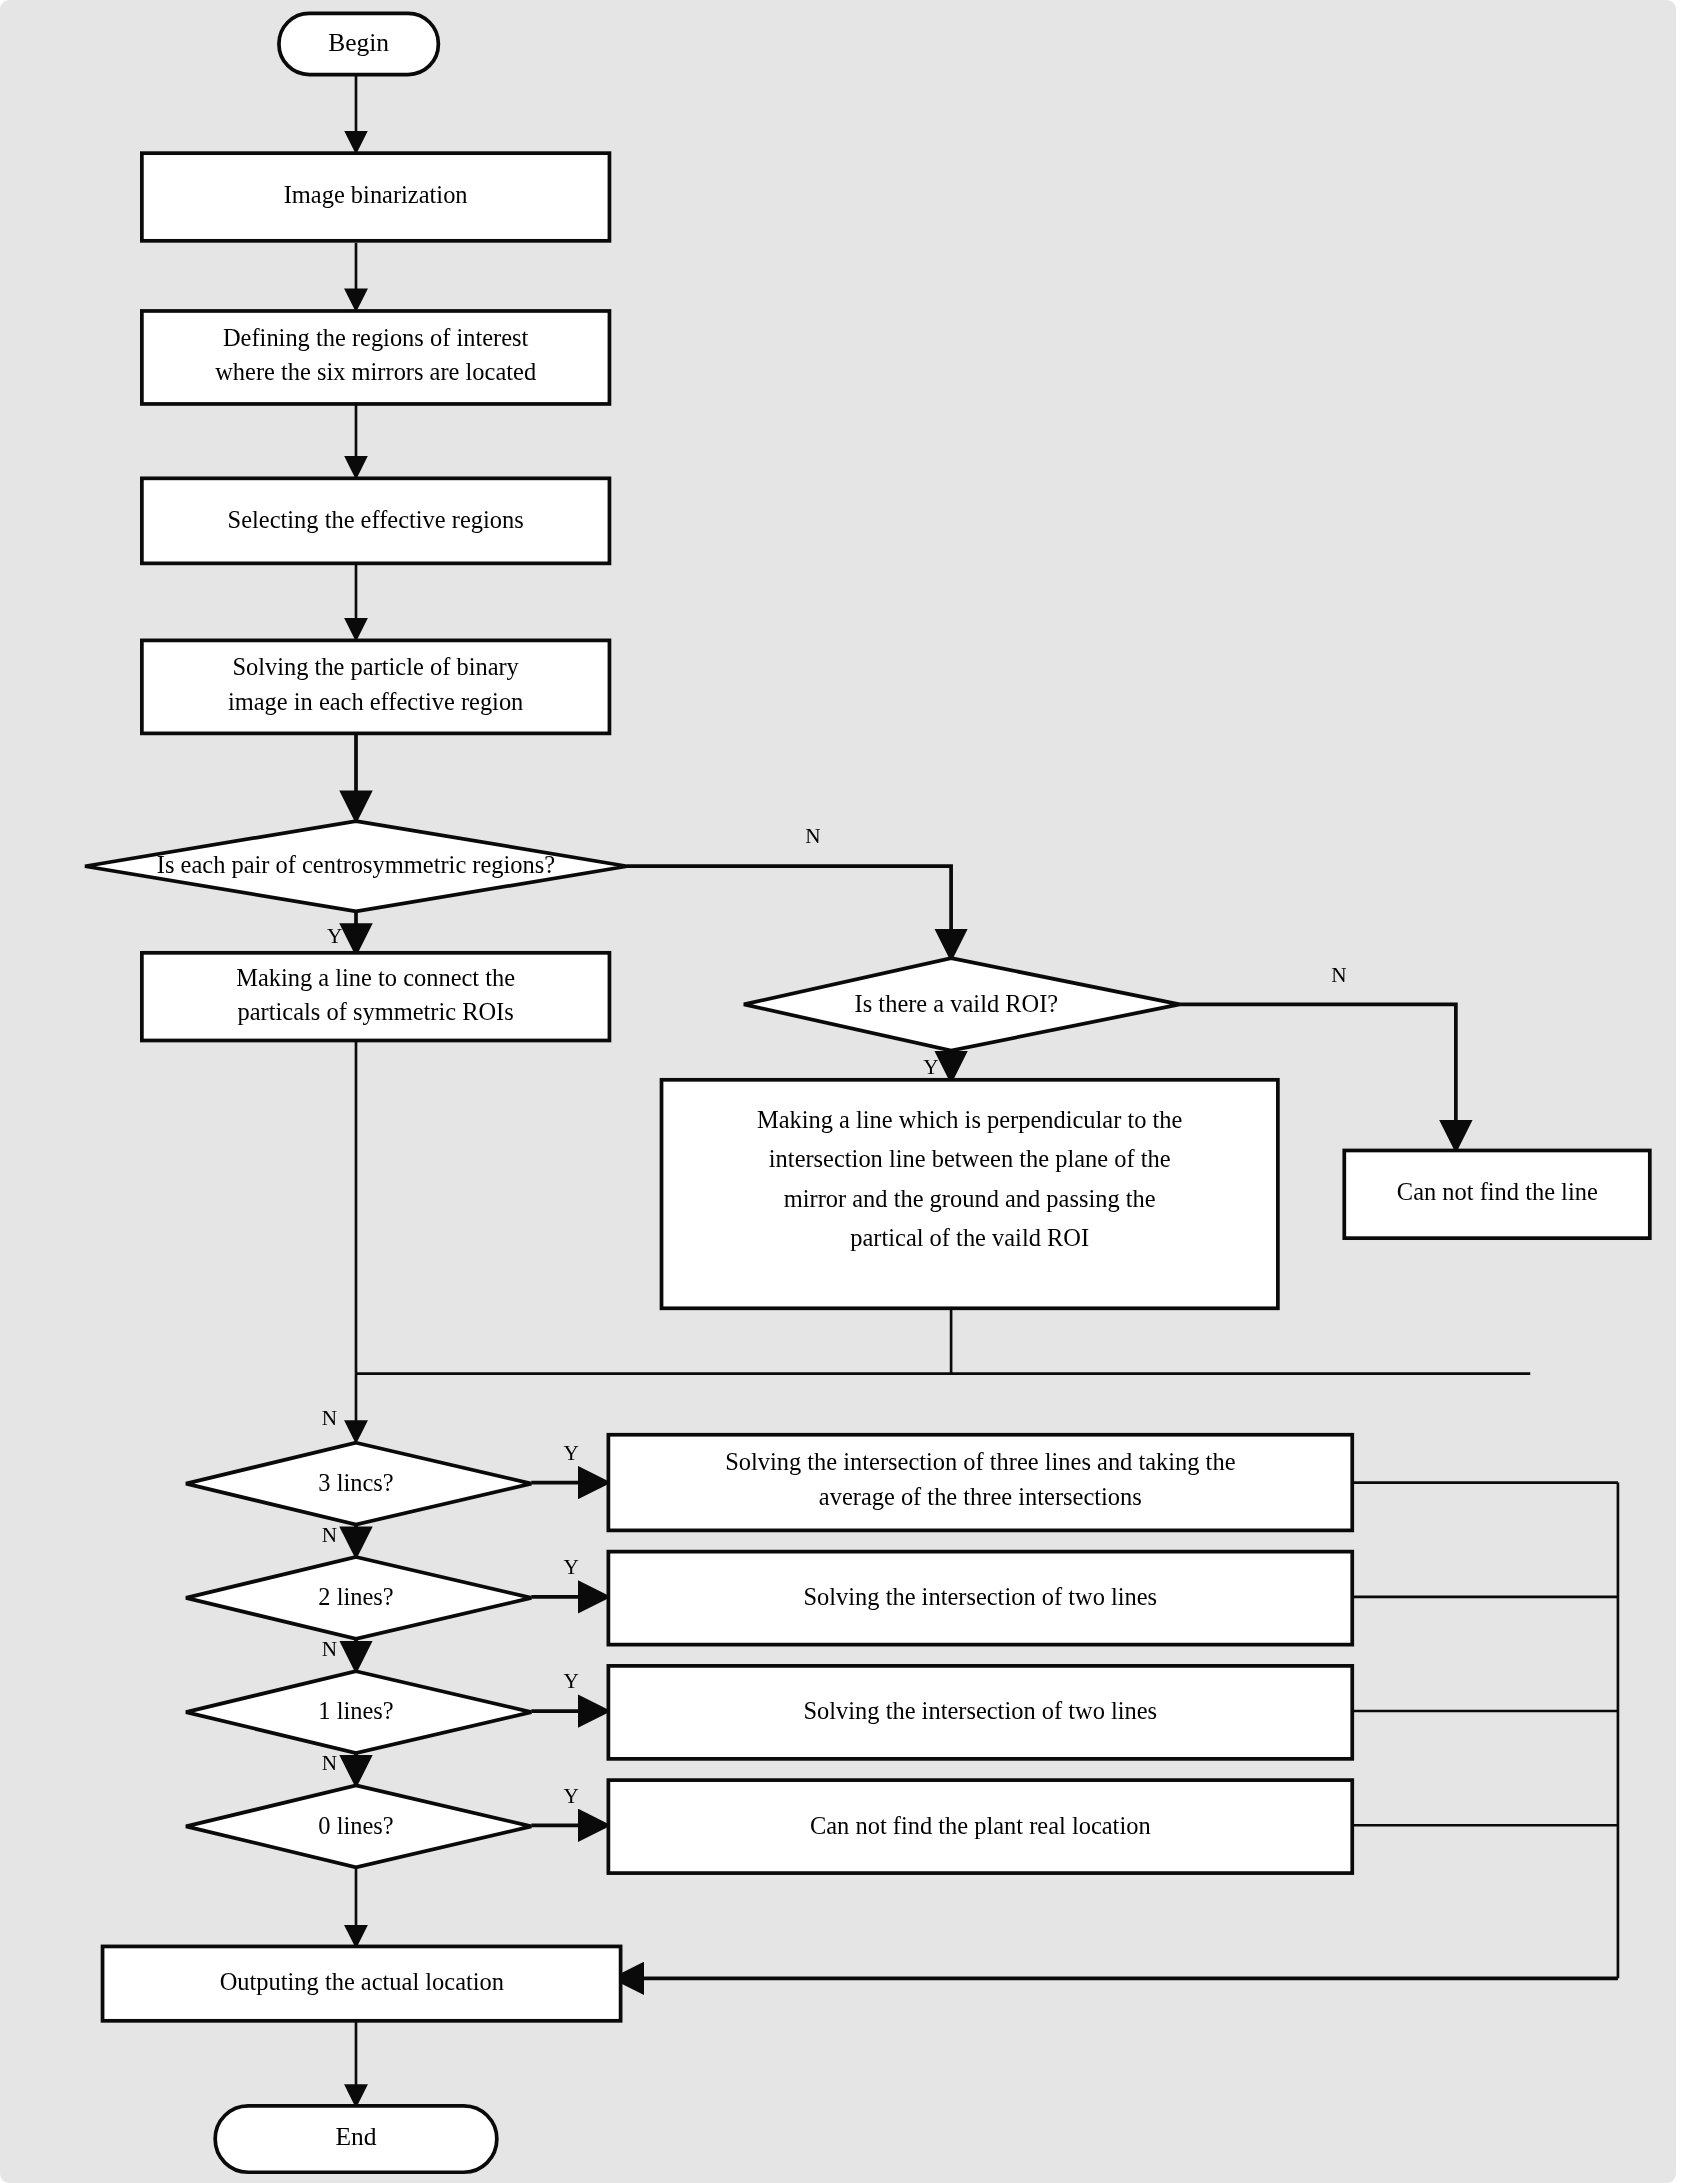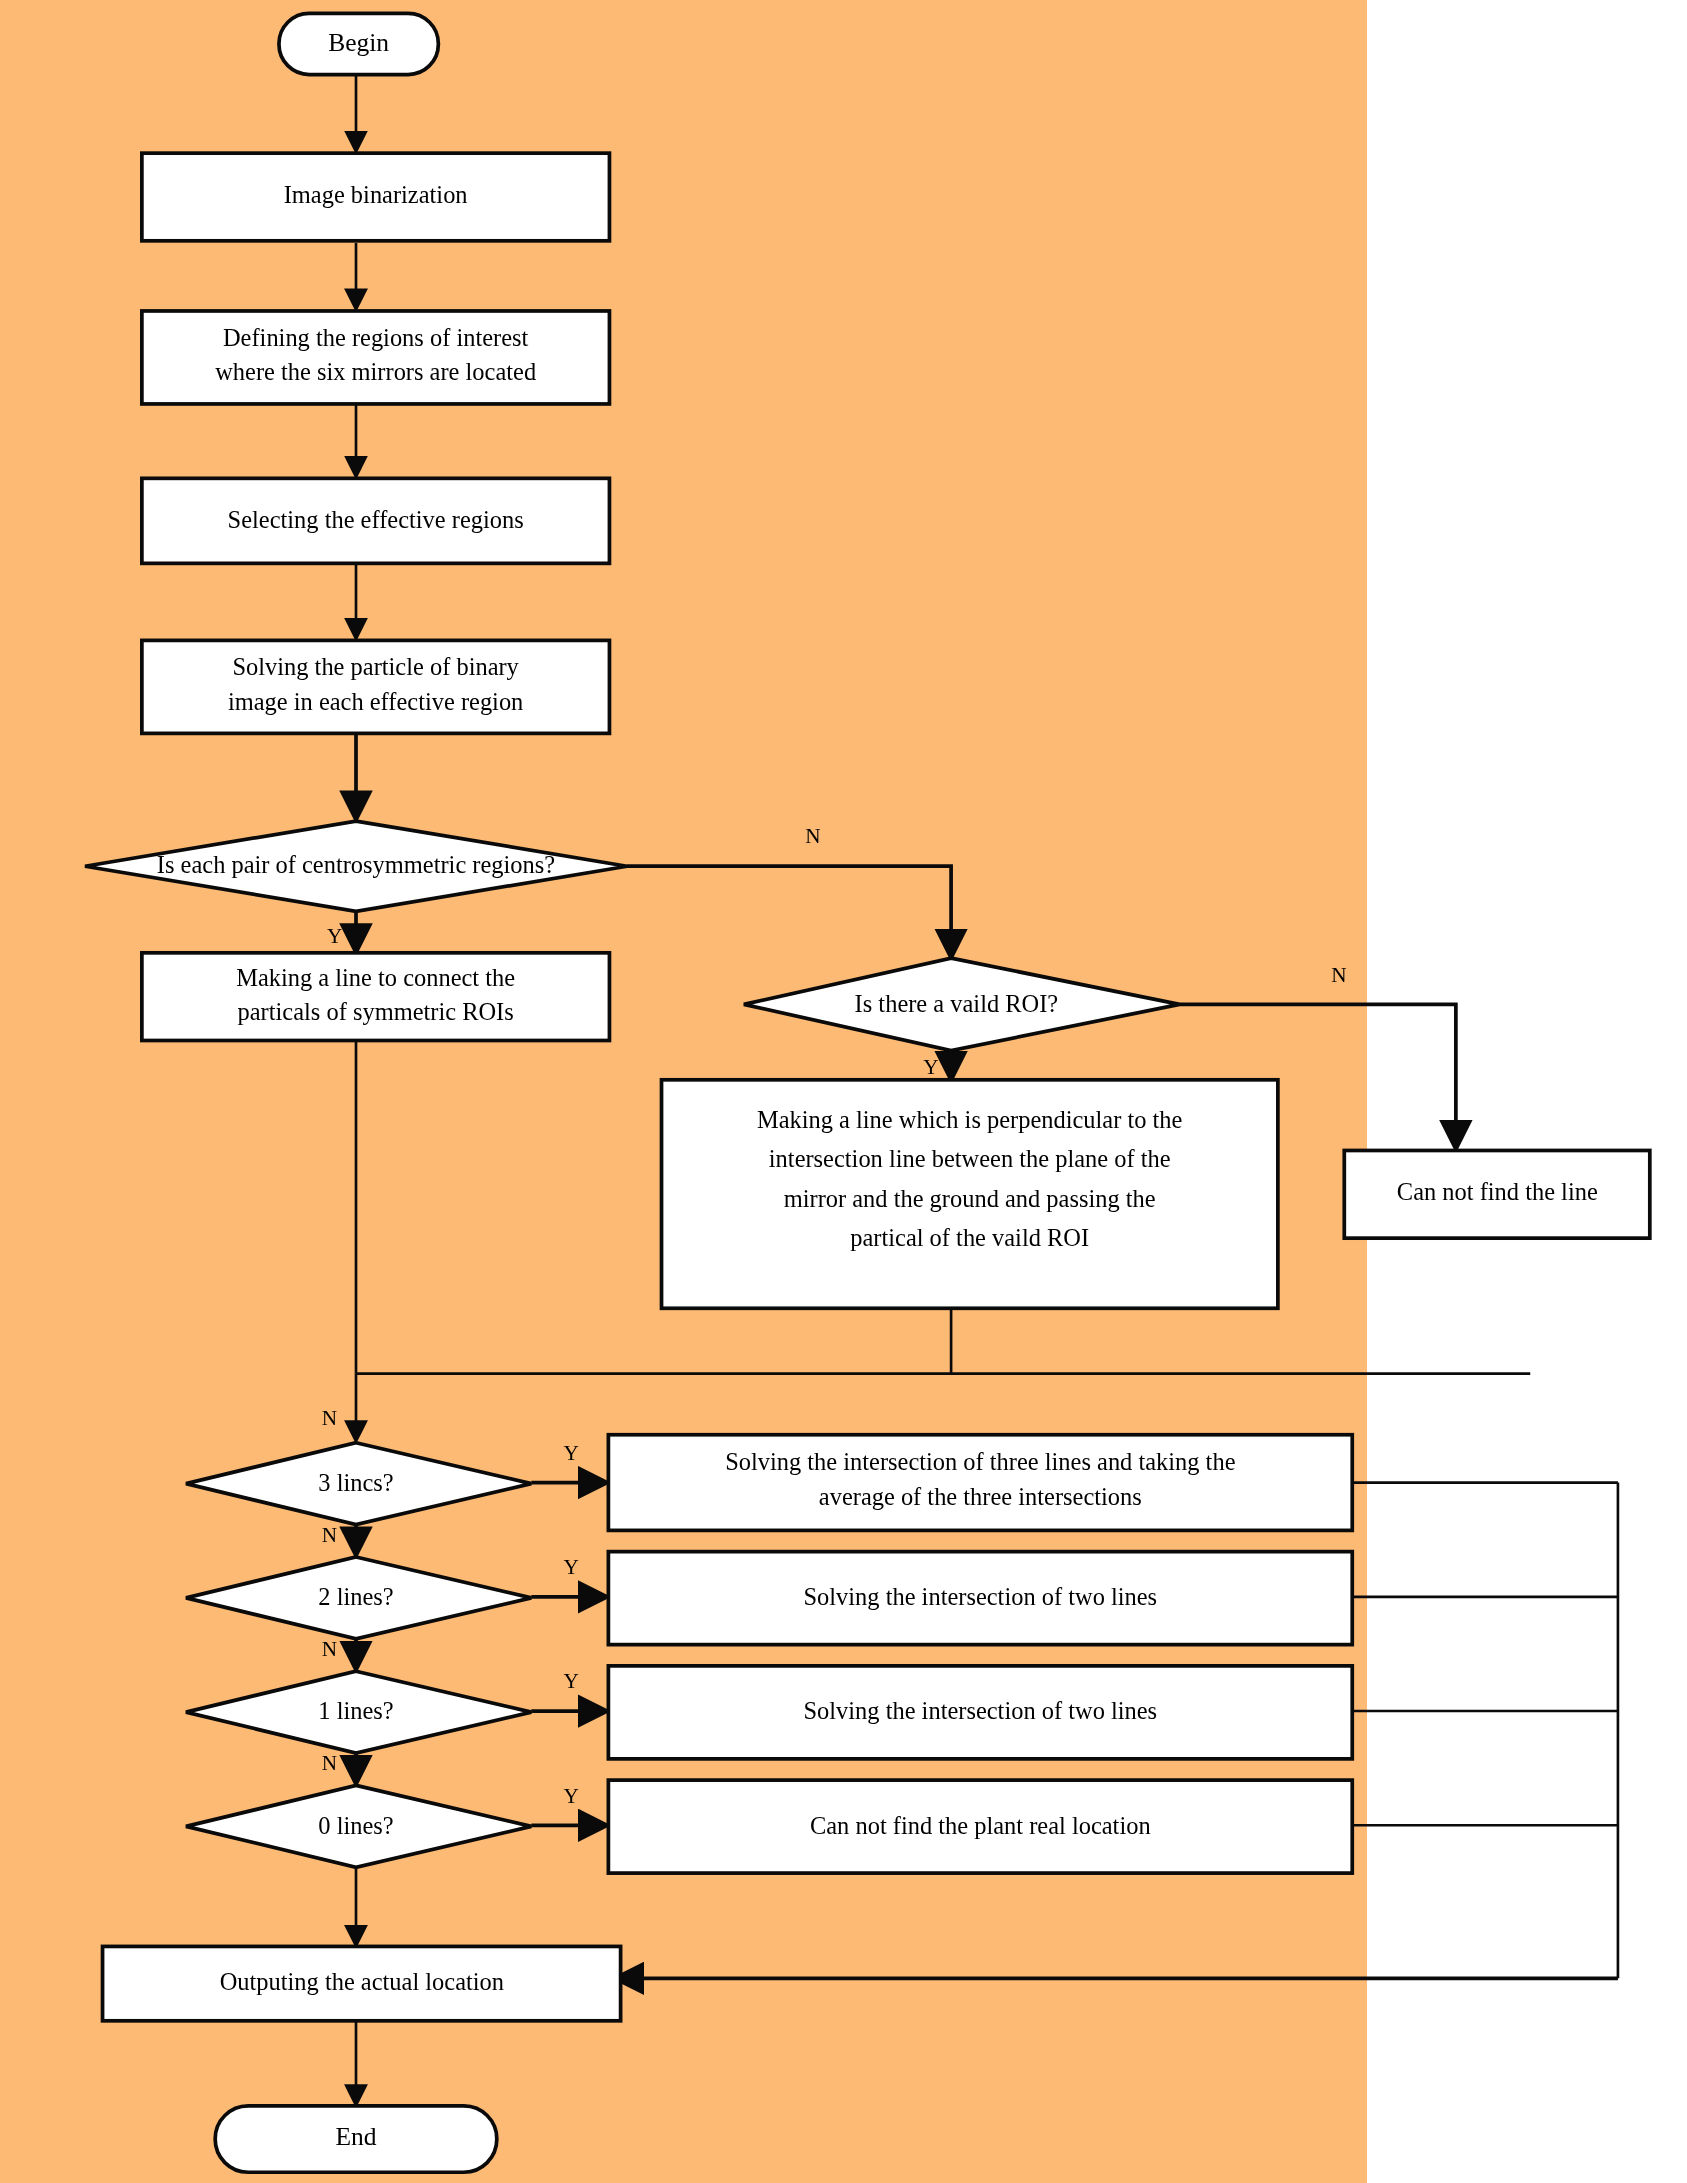--- a/index.html
+++ b/index.html
@@ -1,21 +1,21 @@
 <!DOCTYPE html>
 <html style="font-size:8.5px"><head>
 <meta charset="utf-8">
 <style>
   html,body{margin:0;padding:0;background:#ffffff;}
   body{
     width:1687px;height:2183px;
     font-family:"Liberation Serif","DejaVu Serif",serif;
     overflow:hidden;
   }
-  #flow-root{position:relative;width:1367px;height:2183px;background:#fdba74;}
+  #flow-root{position:relative;width:1676px;height:2183px;background:#e5e5e5;border-radius:9px;}
   svg#flow-svg{position:absolute;left:0;top:0;width:1687px;height:2183px;}
   .node-shape{fill:#ffffff;stroke:#0a0a0a;}
   .node-rect{stroke-width:7;}
   .node-diamond{stroke-width:7;fill:#ffffff;}
   .node-term{stroke-width:7;fill:#ffffff;}
   .edge{stroke:#0a0a0a;fill:none;}
   .edge-thin{stroke-width:5;}
   .edge-med{stroke-width:7;}
   .arrowhead{fill:#0a0a0a;stroke:none;}
   .node-label{

